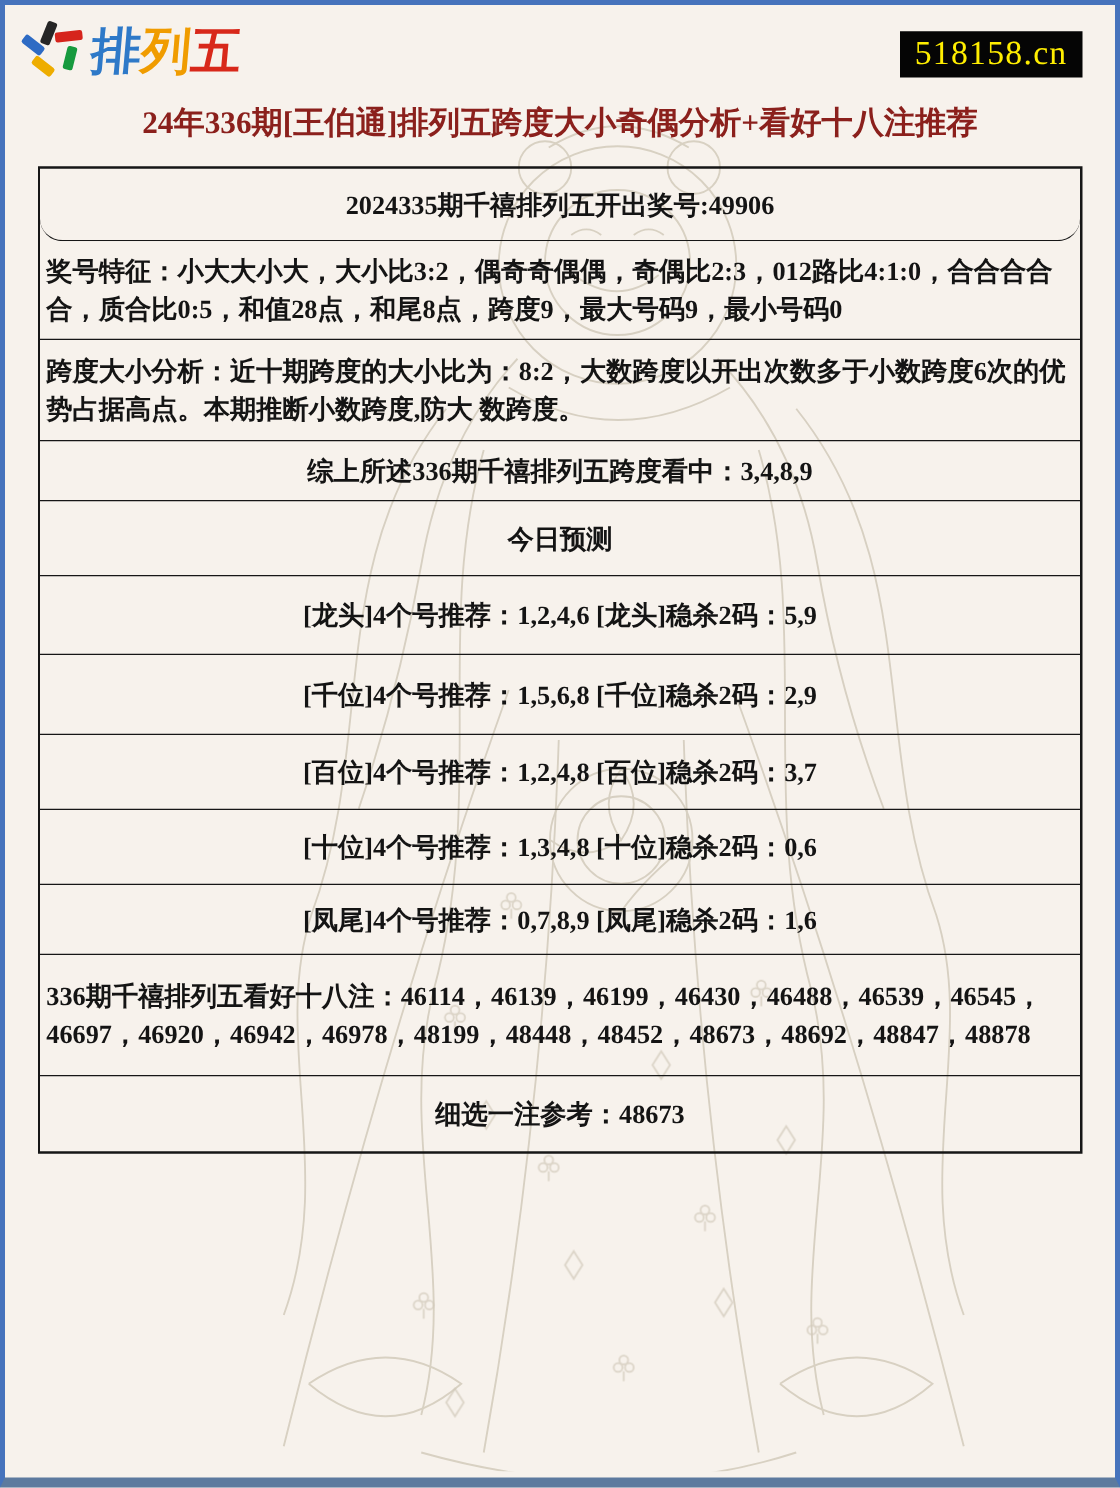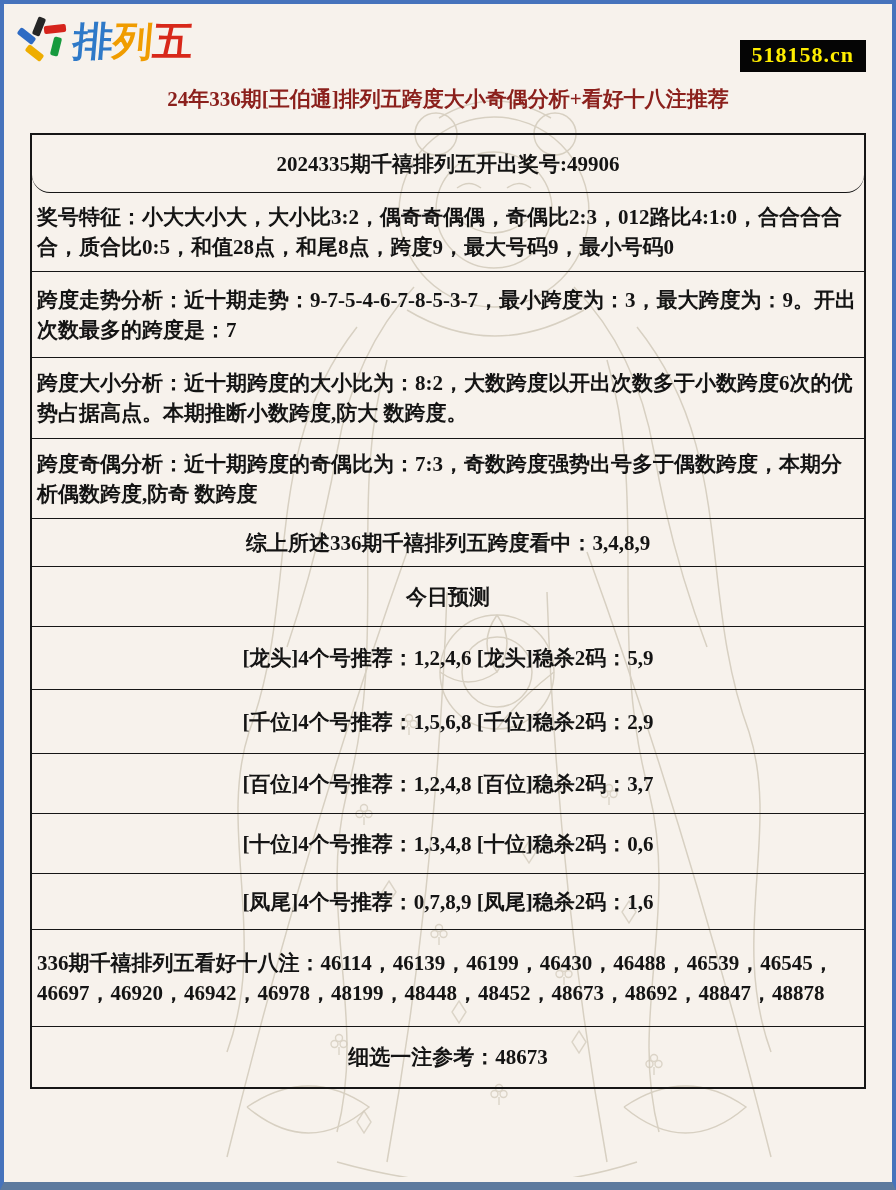--- a/index.html
+++ b/index.html
@@ -49,29 +49,29 @@
     font-family:"Liberation Sans","DejaVu Sans",sans-serif;
     font-weight:800; font-size:40px; line-height:44px;
   }
   .pc0 { color:var(--product-blue,  #2e79c8); }
   .pc1 { color:var(--product-orange,#f09c00); }
   .pc2 { color:var(--product-red,   #d8281a); }
 
   .badge {
     background:var(--badge-bg, #050505);
     color:var(--badge-text, #ffee00);
-    font-size:22px; font-weight:700; letter-spacing:1px;
-    padding:2px 12px 4px; margin-top:24px;
+    font-size:27px; font-weight:400; letter-spacing:1px;
+    padding:2px 12px 4px; margin-top:9px;
   }
 
   
   .title {
     position:relative; z-index:2;
     margin:4px 32px 0;
-    font-size:21px; line-height:42px; font-weight:700;
+    font-size:25px; line-height:42px; font-weight:700;
     color:var(--title-red, #8b201c);
     text-align:center; white-space:nowrap;
   }
 
   
   .sheet {
     position:relative; z-index:2;
     margin:13px 26px 0;
     border:2px solid #161616;
   }
@@ -167,29 +167,23 @@
 
 <h1 class="title">24年336期[王伯通]排列五跨度大小奇偶分析+看好十八注推荐</h1>
 
 <div class="sheet">
     <div class="trow center" style="height: 58px; border-radius: 18px;">
       <span>2024335期千禧排列五开出奖号:49906</span>
     </div>
     <div class="trow left" style="height: 79px;">
       <span>奖号特征：小大大小大，大小比3:2，偶奇奇偶偶，奇偶比2:3，012路比4:1:0，合合合合合，质合比0:5，和值28点，和尾8点，跨度9，最大号码9，最小号码0</span>
     </div>
-    <div class="trow left" style="height: 86px;">
-      <span>跨度走势分析：近十期走势：9-7-5-4-6-7-8-5-3-7，最小跨度为：3，最大跨度为：9。开出次数最多的跨度是：7</span>
-    </div>
     <div class="trow left" style="height: 81px;">
       <span>跨度大小分析：近十期跨度的大小比为：8:2，大数跨度以开出次数多于小数跨度6次的优势占据高点。本期推断小数跨度,防大 数跨度。</span>
     </div>
-    <div class="trow left" style="height: 80px;">
-      <span>跨度奇偶分析：近十期跨度的奇偶比为：7:3，奇数跨度强势出号多于偶数跨度，本期分析偶数跨度,防奇 数跨度</span>
-    </div>
     <div class="trow center" style="height: 48px;">
       <span>综上所述336期千禧排列五跨度看中：3,4,8,9</span>
     </div>
     <div class="trow center" style="height: 60px;">
       <span>今日预测</span>
     </div>
     <div class="trow center" style="height: 63px;">
       <span>[龙头]4个号推荐：1,2,4,6 [龙头]稳杀2码：5,9</span>
     </div>
     <div class="trow center" style="height: 64px;">

